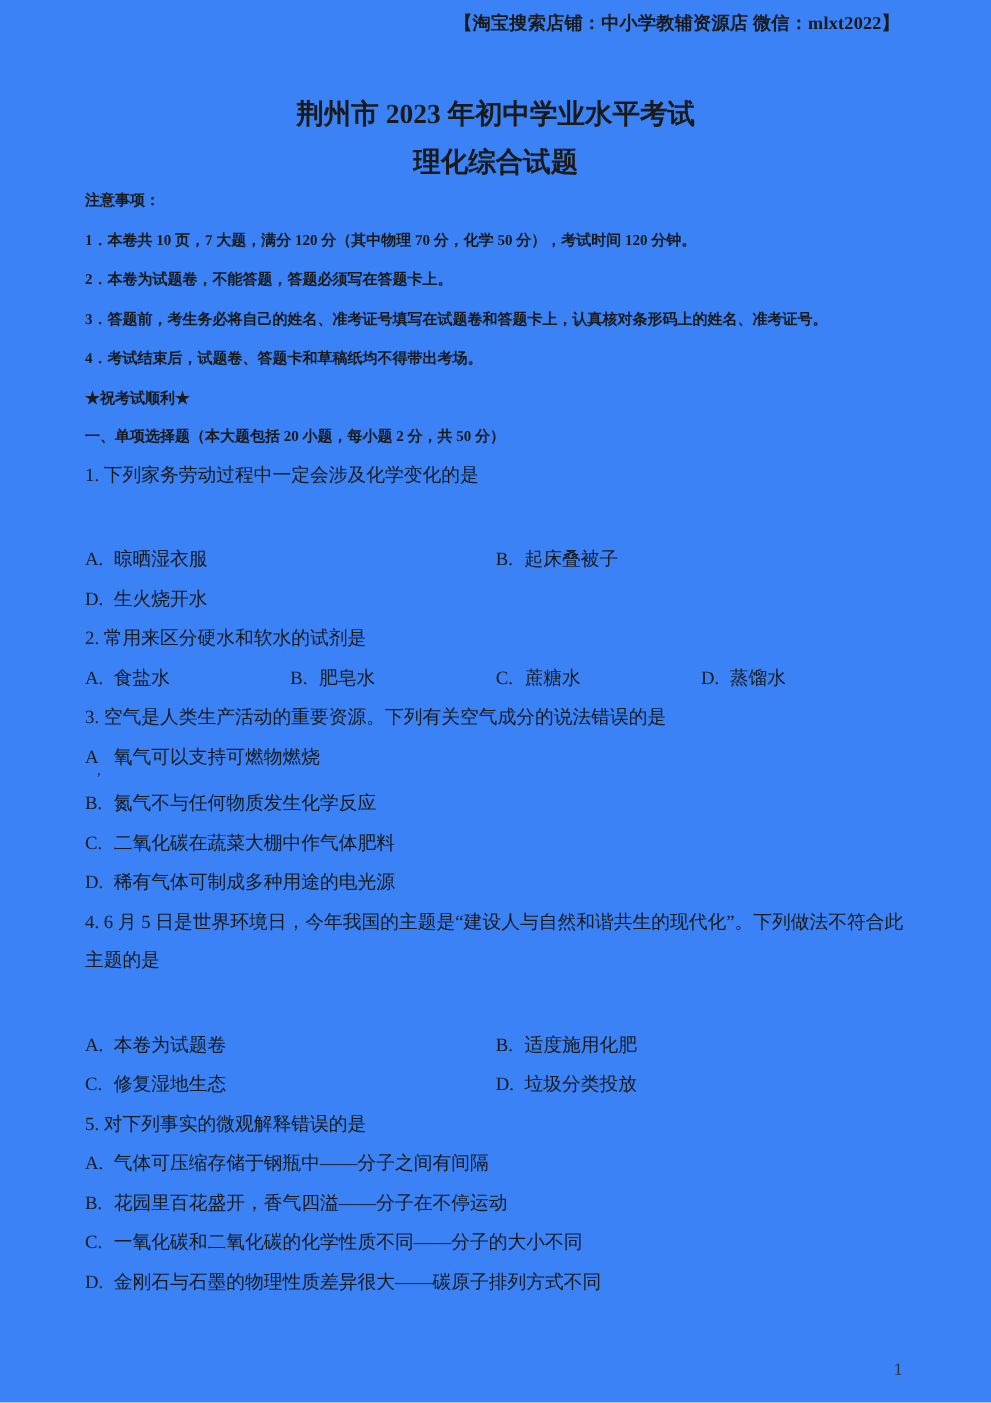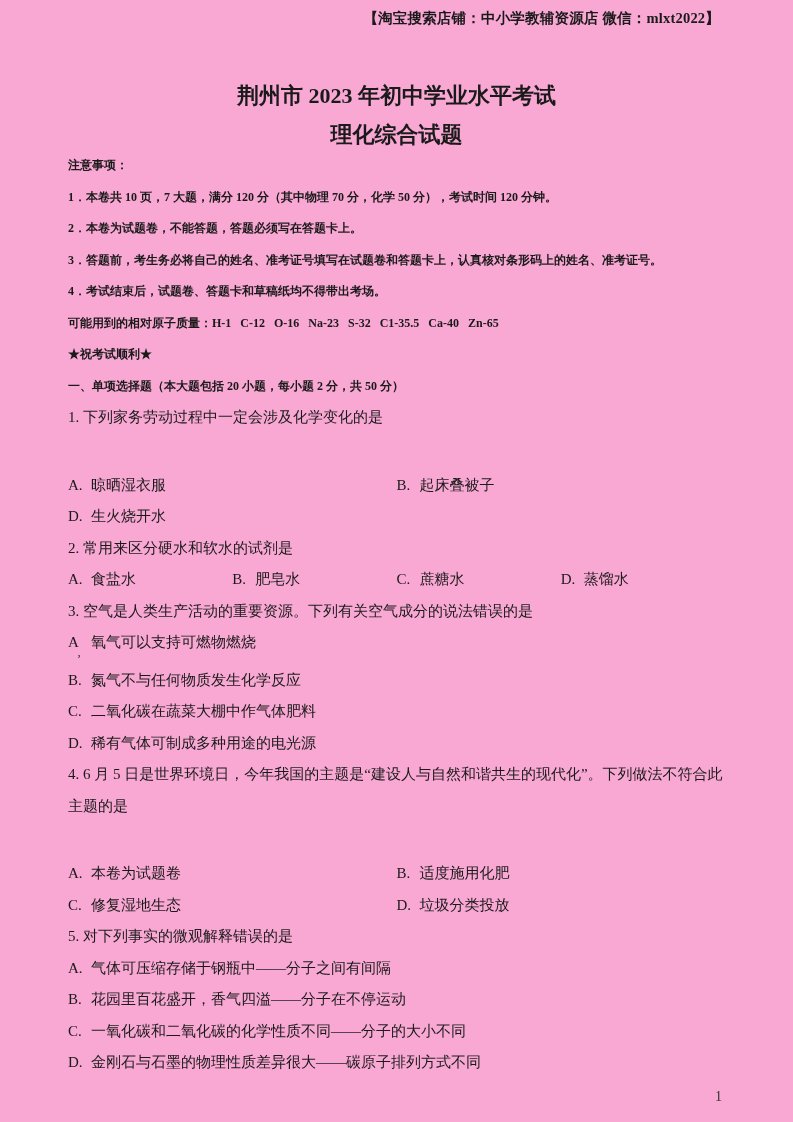--- a/index.html
+++ b/index.html
@@ -1,38 +1,38 @@
 <!DOCTYPE html>
 <html><head>
 <meta charset="utf-8">
 <style>
   html, body { margin: 0; padding: 0; background: #ffffff; }
   .page {
     width: 793px;
     height: 1122px;
     margin: 0 auto;
-    background: #f9a8d4;
+    background: #3b82f6;
     position: relative;
     box-sizing: border-box;
     padding: 0 68px;
     font-family: "Liberation Serif", "DejaVu Serif", serif;
     color: #1a1a1a;
     overflow: hidden;
   }
   .shop-notice {
     position: absolute;
     top: 9px;
     right: 73px;
     font-size: 14.5px;
     font-weight: 700;
     letter-spacing: 0.2px;
     white-space: nowrap;
   }
   .title {
-    margin: 8px;
+    margin: 3px;
     padding-top: 72px;
     text-align: center;
     font-size: 22px;
     line-height: 31px;
     font-weight: 700;
   }
   .subtitle {
     margin: 8px 0 0 0;
     text-align: center;
     font-size: 22px;
@@ -79,21 +79,20 @@
 
   <h1 class="title">荆州市 2023 年初中学业水平考试</h1>
   <h2 class="subtitle">理化综合试题</h2>
 
   <div class="notice">
     <div class="notice-line">注意事项：</div>
     <div class="notice-line">1．本卷共 10 页，7 大题，满分 120 分（其中物理 70 分，化学 50 分），考试时间 120 分钟。</div>
     <div class="notice-line">2．本卷为试题卷，不能答题，答题必须写在答题卡上。</div>
     <div class="notice-line">3．答题前，考生务必将自己的姓名、准考证号填写在试题卷和答题卡上，认真核对条形码上的姓名、准考证号。</div>
     <div class="notice-line">4．考试结束后，试题卷、答题卡和草稿纸均不得带出考场。</div>
-    <div class="notice-line prewrap">可能用到的相对原子质量：H-1   C-12   O-16   Na-23   S-32   C1-35.5   Ca-40   Zn-65</div>
     <div class="notice-line">★祝考试顺利★</div>
     <div class="notice-line">一、单项选择题（本大题包括 20 小题，每小题 2 分，共 50 分）</div>
   </div>
 
   <div class="questions">
 
     <div class="question">
       <div class="stem">1. 下列家务劳动过程中一定会涉及化学变化的是</div>
       <div class="opt-grid cols-2">
         <div class="opt"><span class="opt-label">A.</span><span class="opt-text">晾晒湿衣服</span></div>

